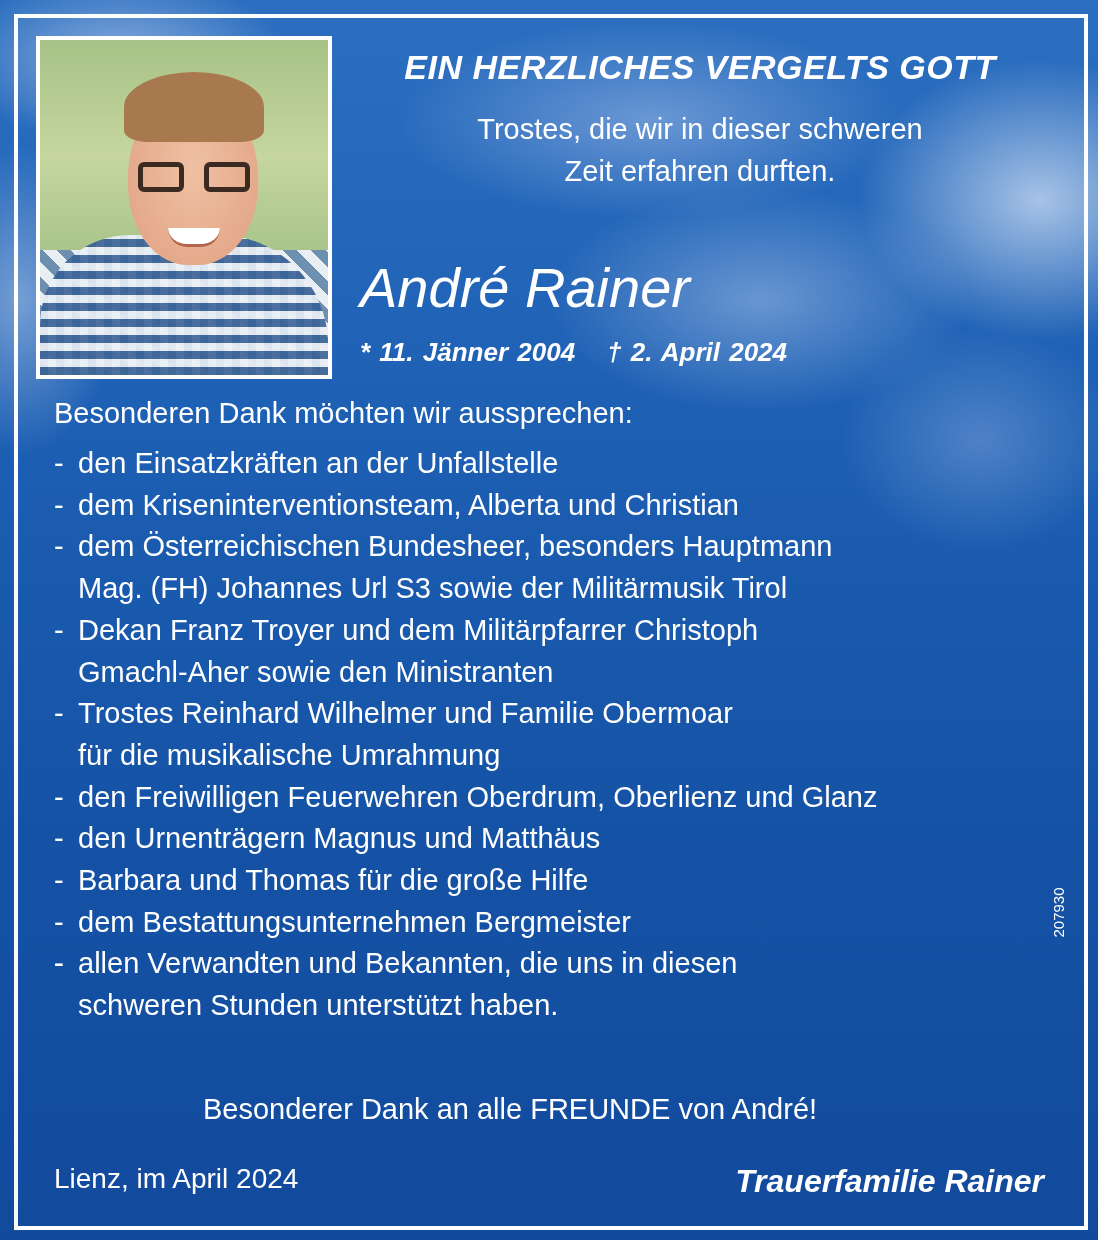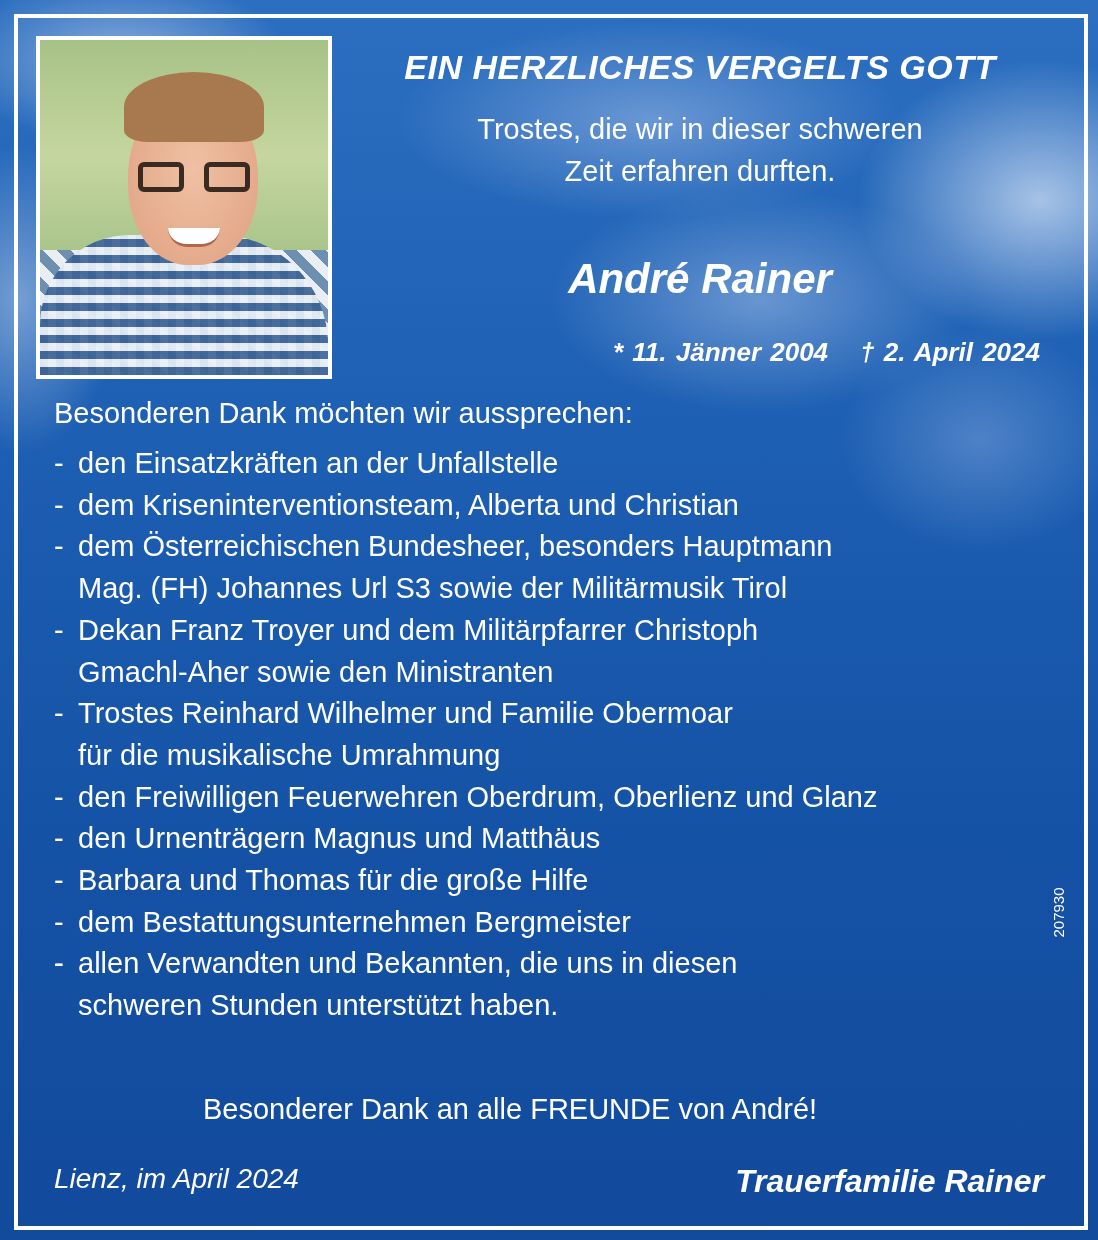--- a/index.html
+++ b/index.html
@@ -60,42 +60,42 @@
   }
   .header-title {
     position:absolute; left:360px; top:48px; width:680px; text-align:center;
     font-size:34px; font-weight:bold; font-style:italic; letter-spacing:0.5px;
   }
   .intro {
     position:absolute; left:360px; top:108px; width:680px; text-align:center;
     font-size:29px; line-height:42px;
   }
   .name {
-    position:absolute; left:360px; top:255px; width:680px; text-align:center;
-    font-size:42px; font-weight:bold; font-style:italic;
+    position:absolute; left:360px; top:255px; width:680px; text-align:left;
+    font-size:56px; font-weight:normal; font-style:italic;
   }
   .dates {
-    position:absolute; left:360px; top:337px; width:680px; text-align:right;
+    position:absolute; left:360px; top:337px; width:680px; text-align:left;
     font-size:26px; font-weight:bold; font-style:italic; word-spacing:2px;
   }
   .dates span + span { margin-left:32px; }
   .thanks-intro {
     position:absolute; left:54px; top:397px; font-size:29px;
   }
   .thanks-list {
     position:absolute; left:54px; top:443px; margin:0; padding:0; list-style:none;
     font-size:29px; line-height:41.7px;
   }
   .thanks-list li { position:relative; padding-left:24px; white-space:pre-line; }
   .thanks-list li .dash { position:absolute; left:0; top:0; }
   .friends {
     position:absolute; left:0; top:1093px; width:1020px; text-align:center; font-size:29px;
   }
   .place {
-    position:absolute; left:54px; top:1163px; font-size:28px;font-style:italic;
+    position:absolute; left:54px; top:1163px; font-size:28px;
   }
   .signature {
     position:absolute; right:54px; top:1163px; font-size:32px; font-weight:bold; font-style:italic;
   }
   .ad-id {
     position:absolute; left:1058px; top:912px; font-size:15px;
     transform:rotate(-90deg); transform-origin:center center; white-space:nowrap;
     width:60px; text-align:center; margin-left:-30px; margin-top:-8px;
   }
 </style>

